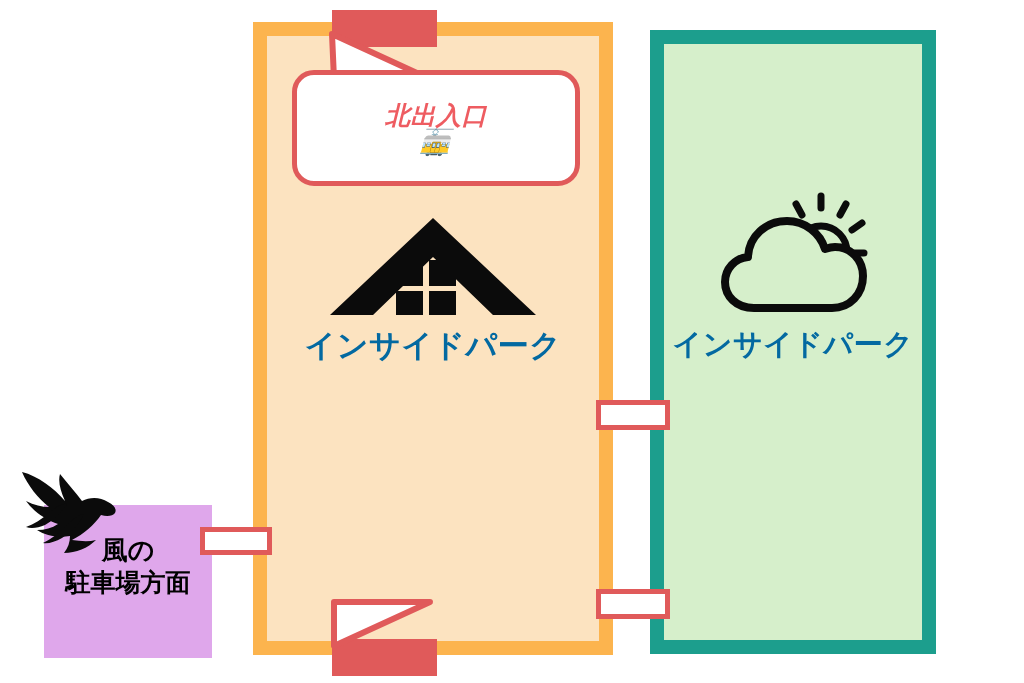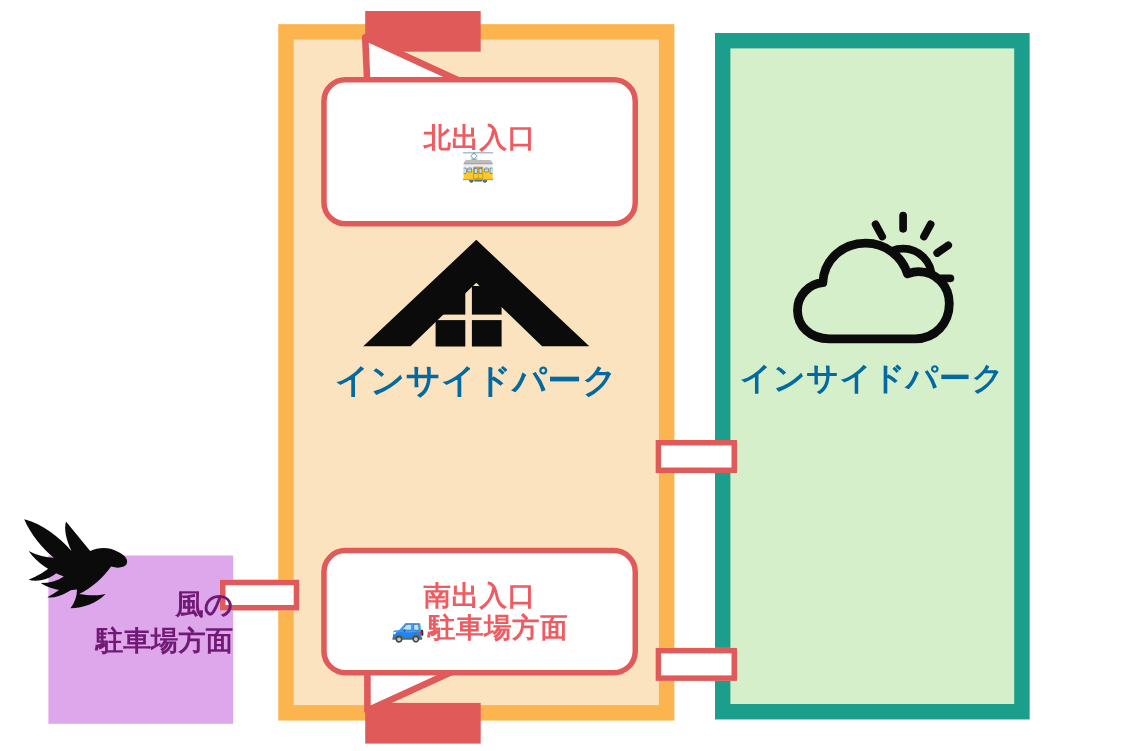--- a/index.html
+++ b/index.html
@@ -50,21 +50,21 @@
   
   .bubble{
     position:absolute;box-sizing:border-box;
     background:#ffffff;
     border:5px solid #E05A5A;
     border-radius:22px;
     display:flex;flex-direction:column;
     align-items:center;justify-content:center;
     z-index:6;
   }
-  .bubble-north{left:292px;top:70px;width:288px;height:136px;}
+  .bubble-north{left:292px;top:70px;width:288px;height:116px;font-style:italic;}
   .bubble-south{left:292px;top:498px;width:288px;height:116px;}
 
   .bubble-line{
     color:#EE5C61;
     font-weight:bold;
     white-space:nowrap;
     line-height:1.18;
     letter-spacing:0.5px;
     display:flex;align-items:center;justify-content:center;
     font-family:"DejaVu Sans","Liberation Sans",sans-serif;
@@ -87,21 +87,21 @@
     font-family:"DejaVu Sans","Liberation Sans",sans-serif;
     letter-spacing:0.5px;
     white-space:nowrap;
     z-index:4;
   }
   .inside-label{left:253px;top:325px;width:360px;font-size:31px;}
   .outside-label{left:650px;top:325px;width:286px;font-size:29px;}
 
   .stadium-label{
     position:absolute;left:44px;top:534px;width:168px;
-    text-align:right;color:#701a75;font-weight:bold;
+    text-align:center;color:#000000;font-weight:bold;
     font-family:"DejaVu Sans","Liberation Sans",sans-serif;
     font-size:26px;line-height:1.25;z-index:4;
   }
   .stadium-label span{display:block;white-space:nowrap;}
   .stadium-label .l2{font-size:25px;}
 
   
   .icon-house{position:absolute;left:330px;top:218px;z-index:4;}
   .icon-cloudsun{position:absolute;left:718px;top:190px;z-index:4;}
   .icon-bird{position:absolute;left:18px;top:468px;z-index:7;}
@@ -187,21 +187,14 @@
     </svg>
   </div>
 
   <div class="bubble bubble-north">
     <div class="bubble-line l1">北出入口</div>
     <div class="bubble-line l2">
       <span class="emoji">🚋</span>
     </div>
   </div>
 
-  <div class="bubble bubble-south">
-    <div class="bubble-line l1">南出入口</div>
-    <div class="bubble-line l2">
-      <span class="emoji">🚙</span>
-      <span>駐車場方面</span>
-    </div>
-  </div>
 
 </div>
 
 </body></html>

